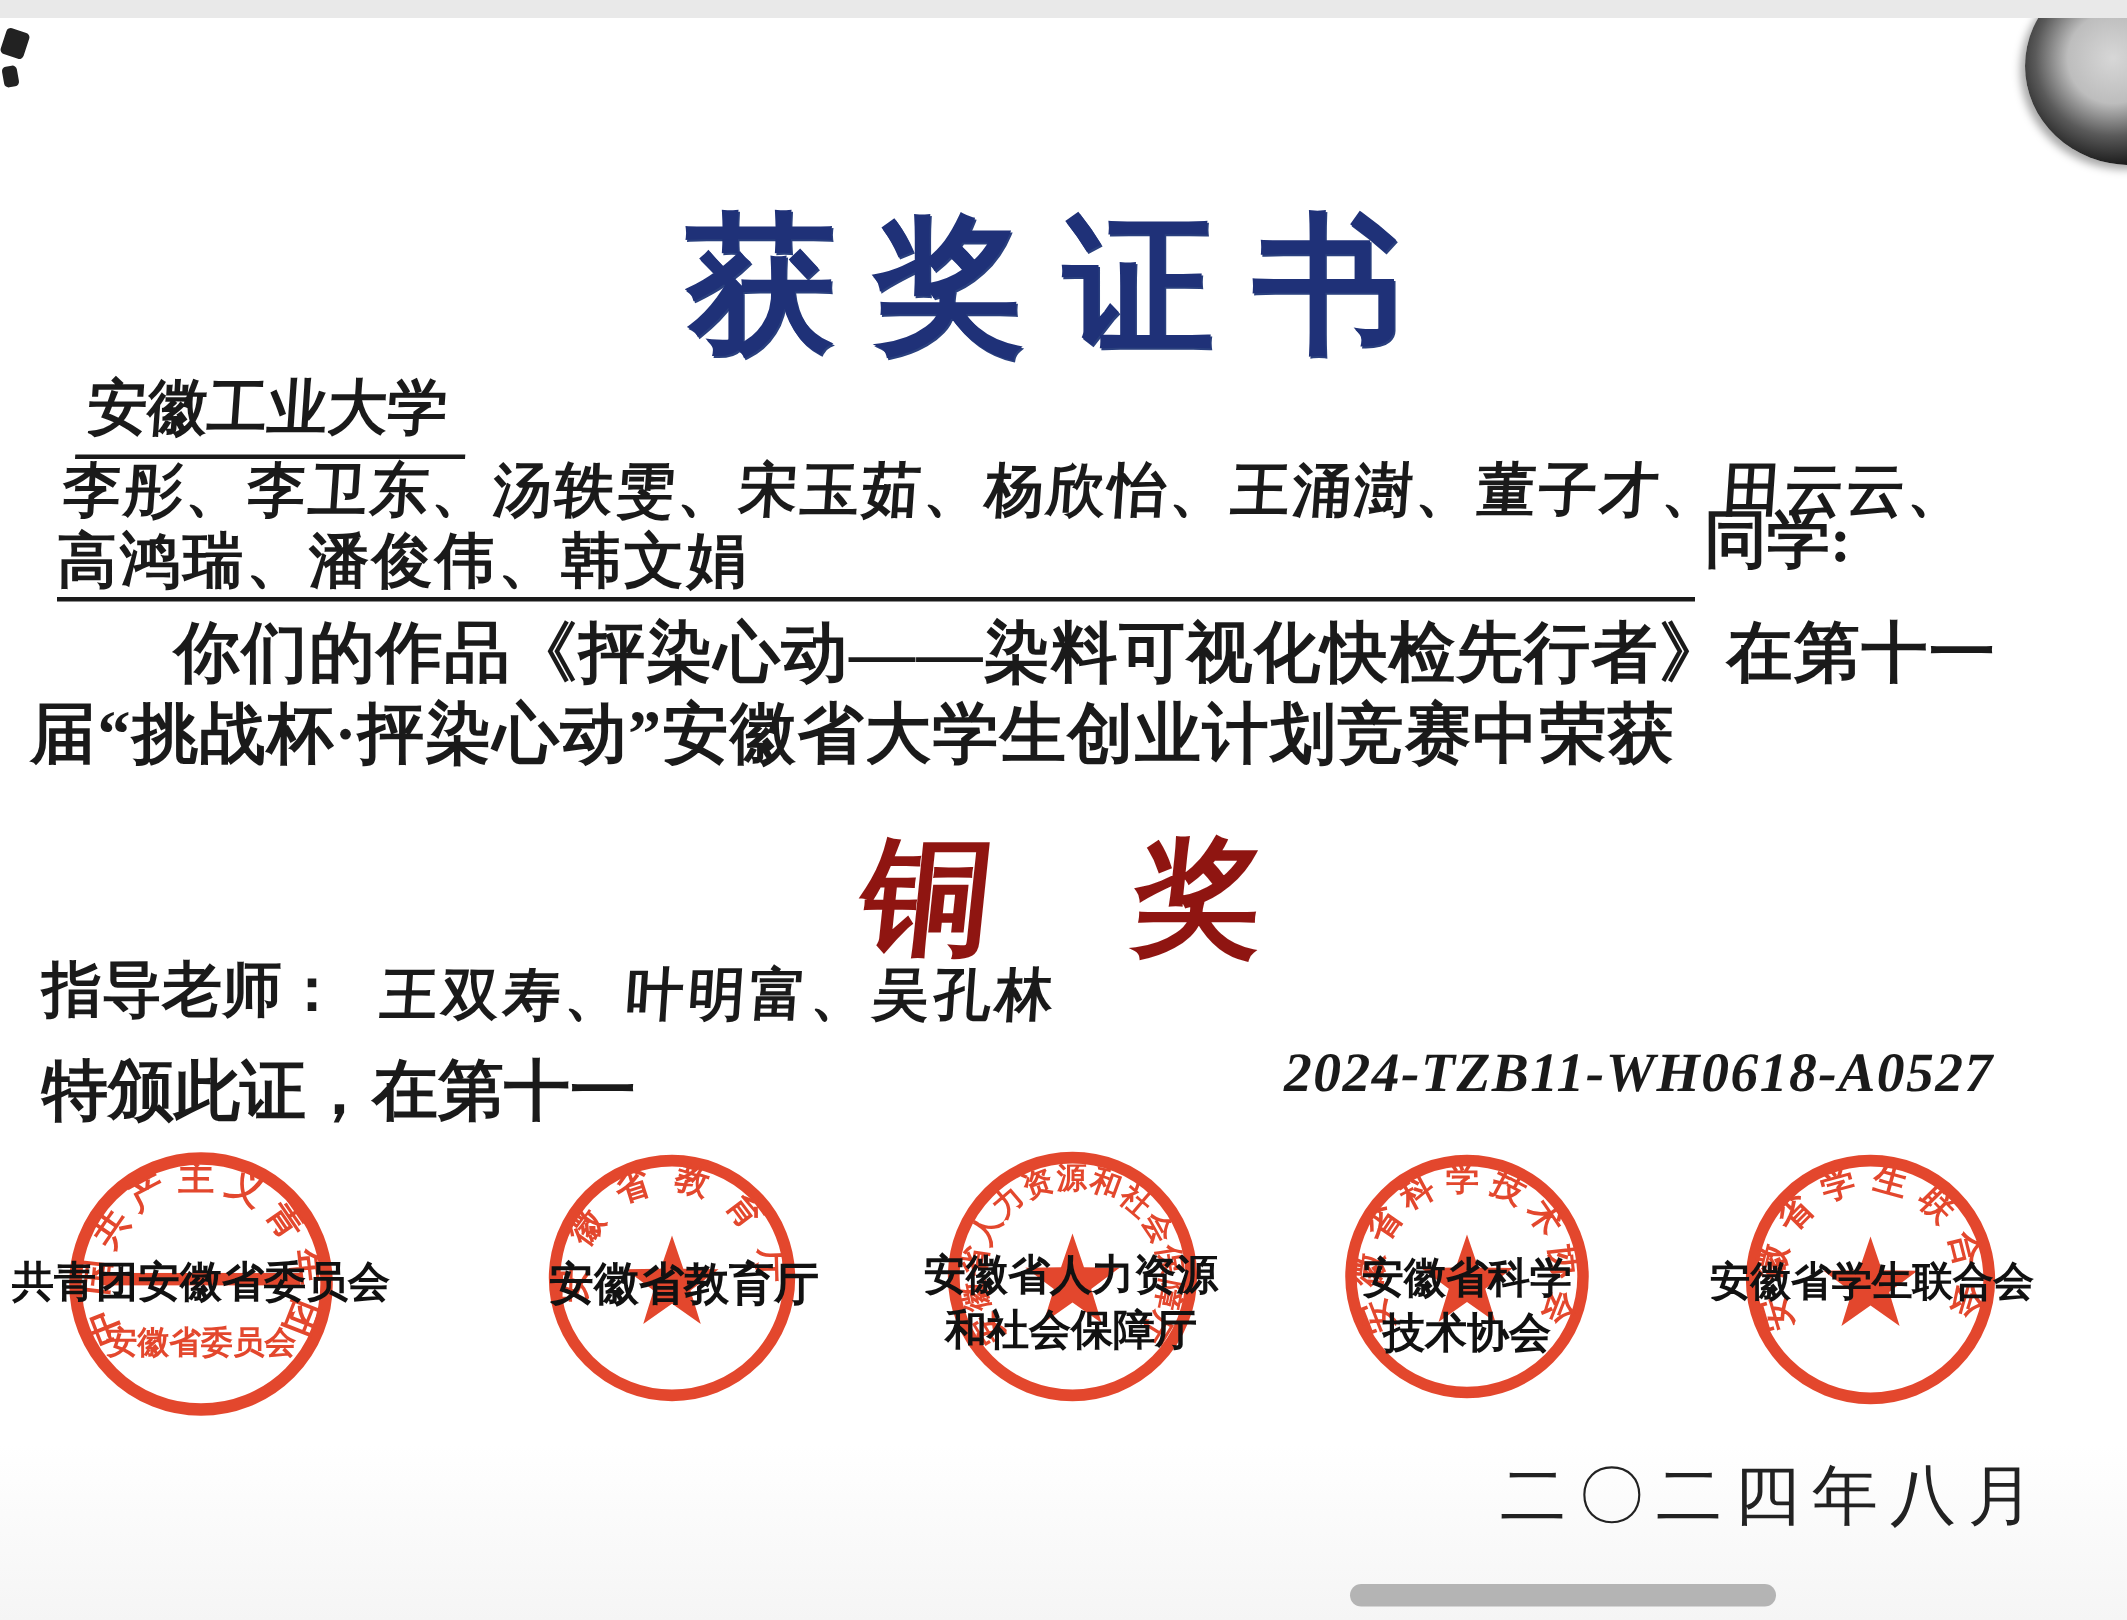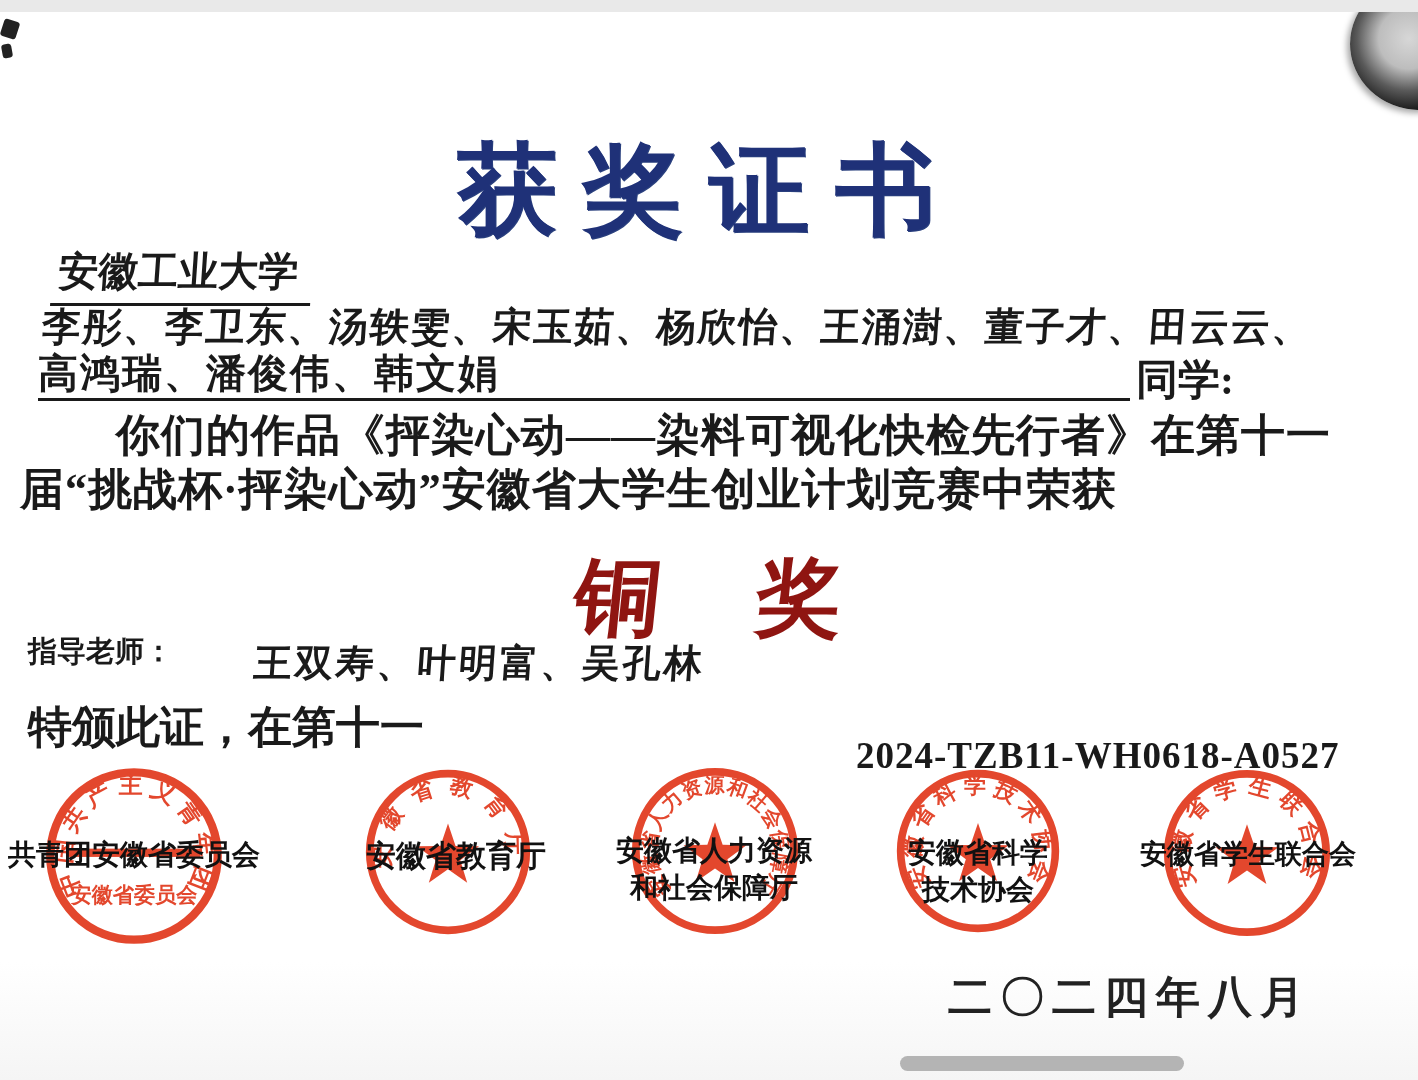--- a/index.html
+++ b/index.html
@@ -32,62 +32,62 @@
   .names1{
     position:absolute;left:40px;top:288px;
     font-size:39px;letter-spacing:2px;white-space:nowrap;
   }
   .names2wrap{
     position:absolute;left:38px;top:334px;width:1092px;height:52px;
     border-bottom:3px solid #1a1a1a;
   }
   .names2wrap .hand{font-size:40px;letter-spacing:2px;}
   .salutation{
-    position:absolute;left:1136px;top:340px;
+    position:absolute;left:1136px;top:320px;
     font-size:42px;font-weight:700;
   }
   
   .bodyline{position:absolute;left:20px;white-space:nowrap;
     font-size:44px;font-weight:700;letter-spacing:1px;}
   .bodyline.l1{top:394px;padding-left:96px;}
   .bodyline.l2{top:448px;}
   
   .award{
     position:absolute;top:528px;left:0;width:100%;
     text-align:center;font-size:86px;font-weight:700;
     color:#8f1511;
   }
   .award .ch{display:inline-block;transform:skewX(-6deg);}
   .award .gap{display:inline-block;width:96px;}
   
-  .advisor-label{position:absolute;left:28px;top:620px;font-size:29px;font-weight:700;}
+  .advisor-label{position:absolute;left:28px;top:620px;font-size:40px;font-weight:700;}
   .advisor-names{position:absolute;left:252px;top:626px;font-size:38px;letter-spacing:3px;}
   
   .issue{position:absolute;left:28px;top:686px;font-size:44px;font-weight:700;}
   .serial-label{position:absolute;left:734px;top:694px;font-size:40px;font-weight:700;}
-  .serial-value{position:absolute;left:856px;top:722px;font-size:37px;font-weight:700;
-    font-family:"Liberation Serif","DejaVu Serif",serif;letter-spacing:1px;}
+  .serial-value{position:absolute;left:856px;top:682px;font-size:37px;font-weight:700;
+    font-family:"Liberation Serif","DejaVu Serif",serif;letter-spacing:1px;font-style:italic;}
   
   .seal{position:absolute;opacity:.93;}
   .seal svg{display:block;width:100%;height:100%;}
   .ring{fill:none;stroke:#e13a1e;stroke-width:9px;}
   .star{fill:#e13a1e;}
   .ringtext{fill:#e13a1e;font-weight:700;
     font-family:"Liberation Serif","DejaVu Serif",serif;}
   .innertext{fill:#e13a1e;font-weight:700;text-anchor:middle;
     font-family:"Liberation Serif","DejaVu Serif",serif;}
   .innerbar{fill:#e13a1e;}
   .org-label{
     position:absolute;z-index:5;
     font-weight:700;color:#111;
     white-space:nowrap;
   }
   .org-center{text-align:center;}
   
-  .date{position:absolute;left:948px;top:956px;font-size:44px;font-weight:700;
+  .date{position:absolute;left:1000px;top:956px;font-size:44px;font-weight:400;
     letter-spacing:8px;color:#222;}
   
   .graybar{position:absolute;left:900px;top:1044px;width:284px;height:15px;
     border-radius:8px;background:#b4b4b4;}
   
   .grommet{position:absolute;left:1350px;top:-34px;width:140px;height:132px;
     border-radius:50%;
     background:radial-gradient(circle at 42% 46%, #d7d7d7 0%, #bdbdbd 28%, #5a5a5a 48%, #1c1c1c 66%, #0c0c0c 80%);
     box-shadow:-3px 3px 6px rgba(0,0,0,.35);}
   

